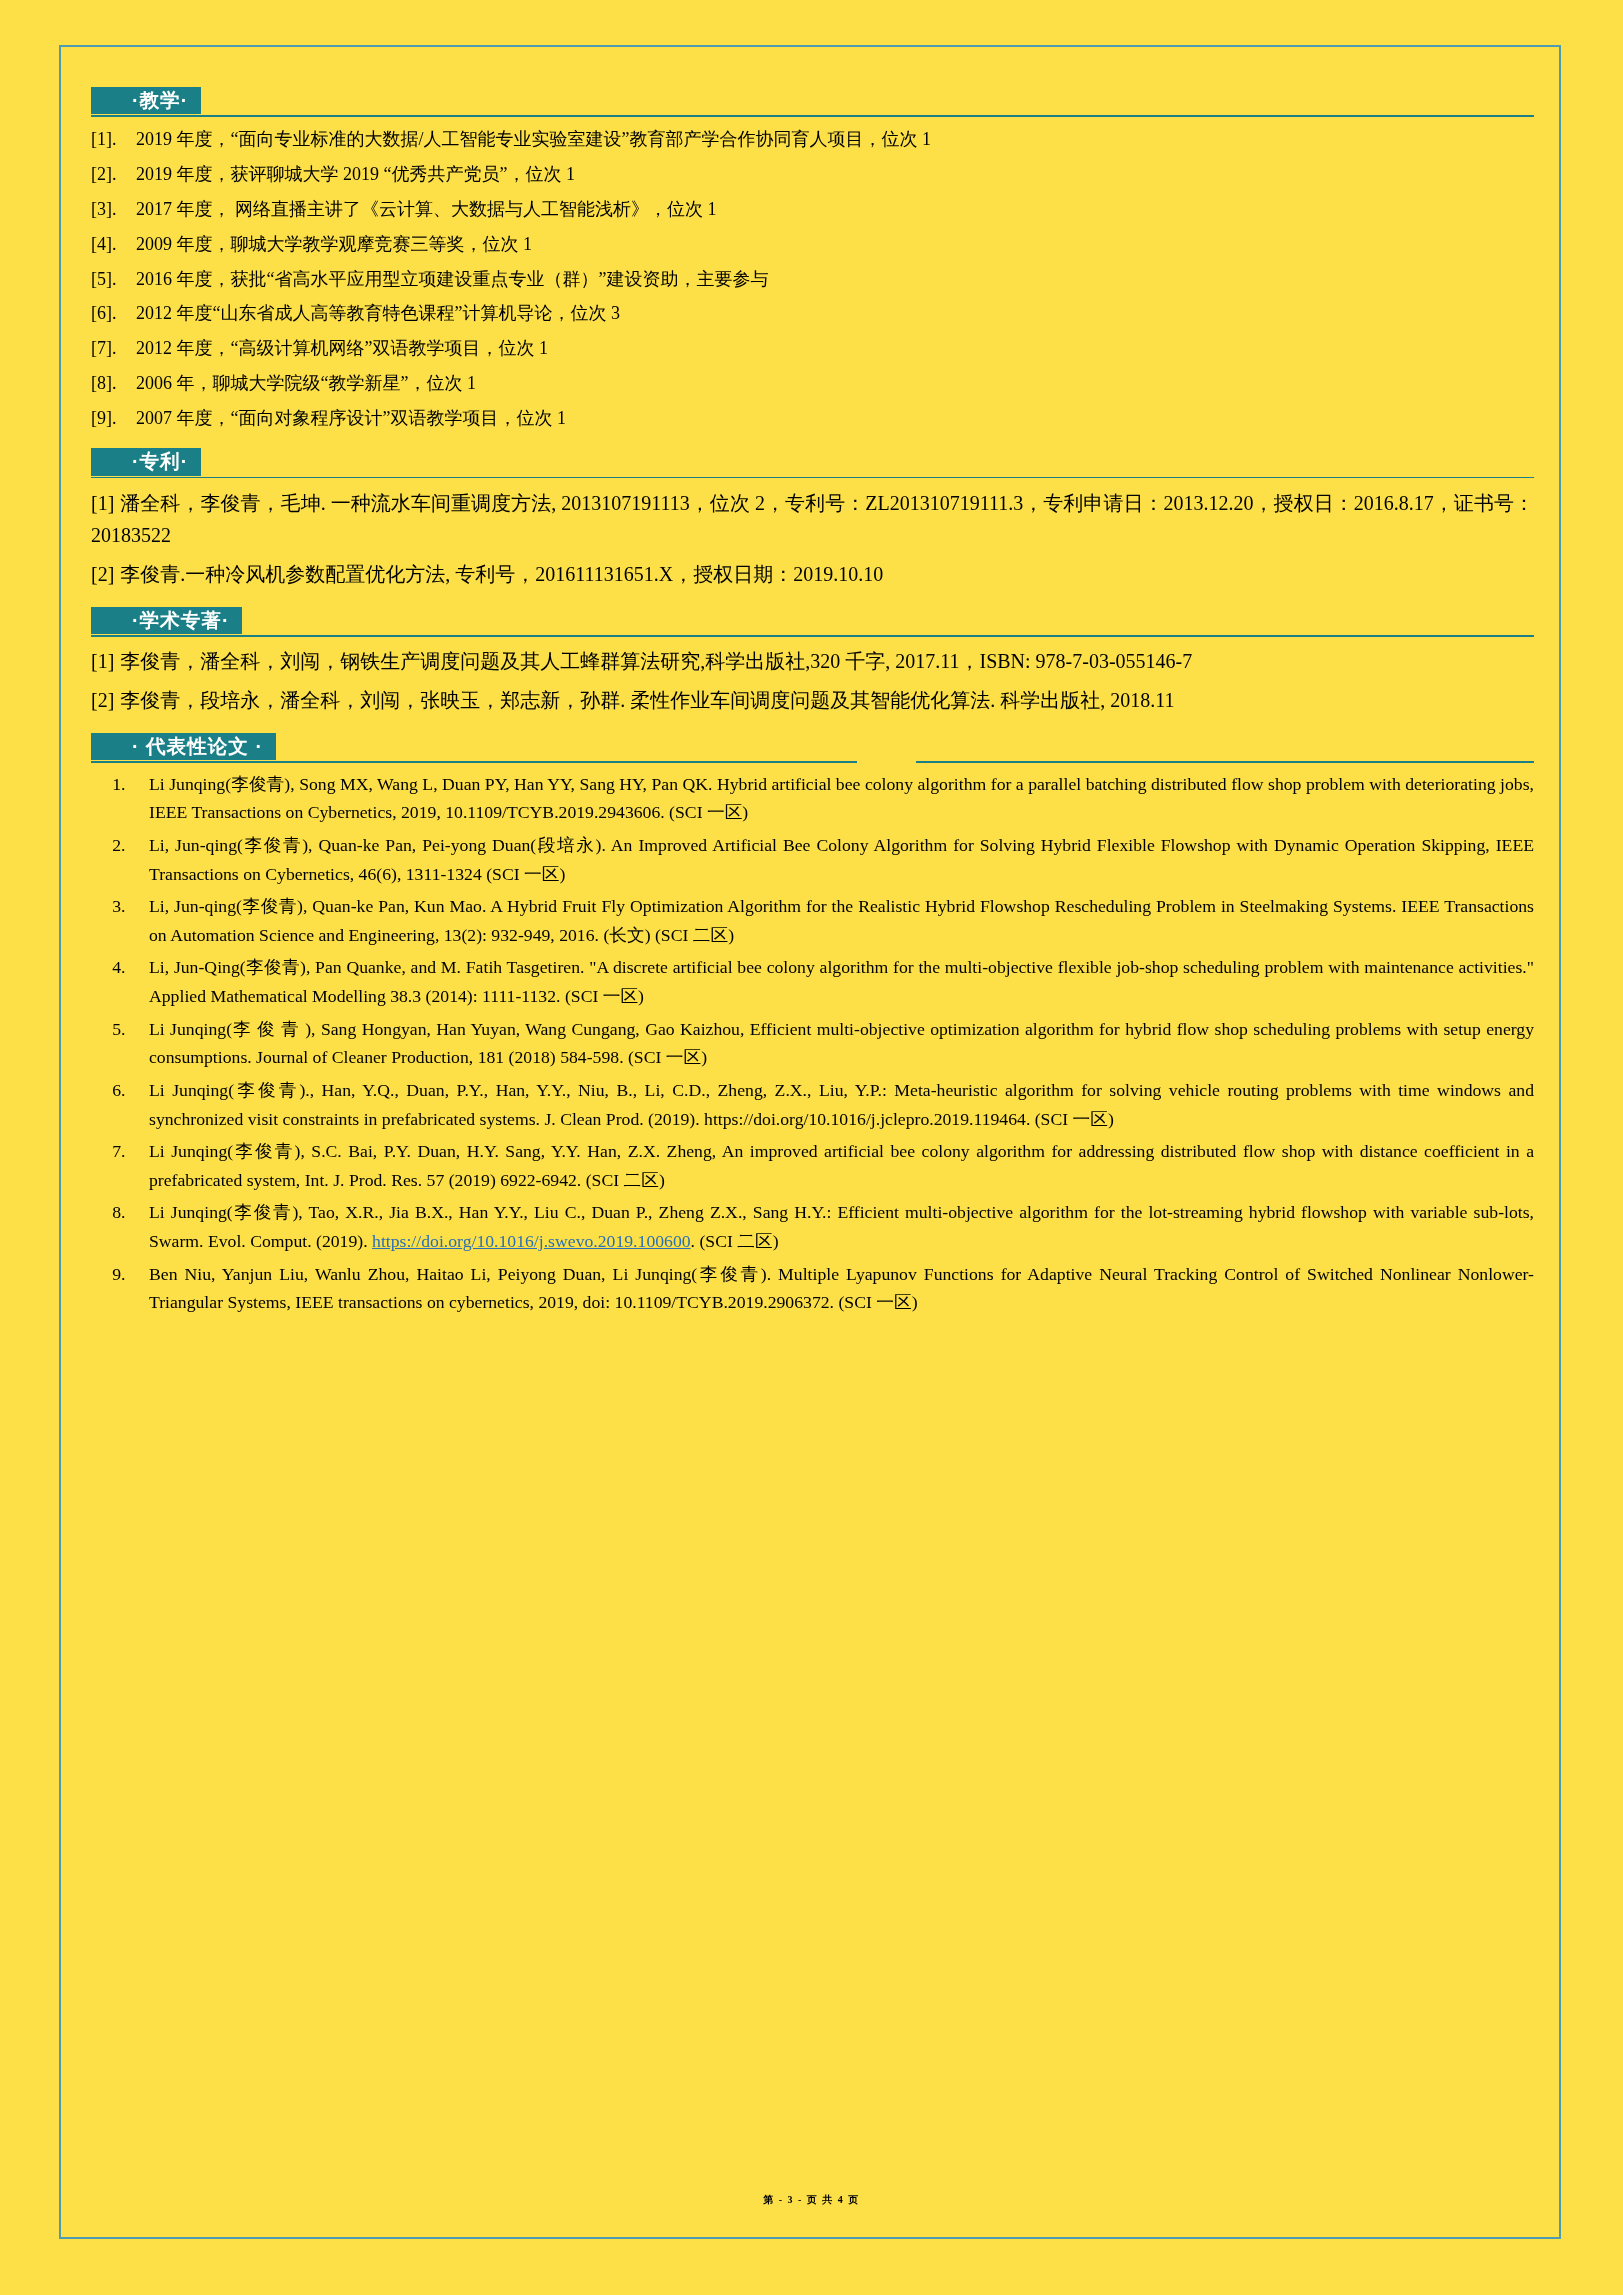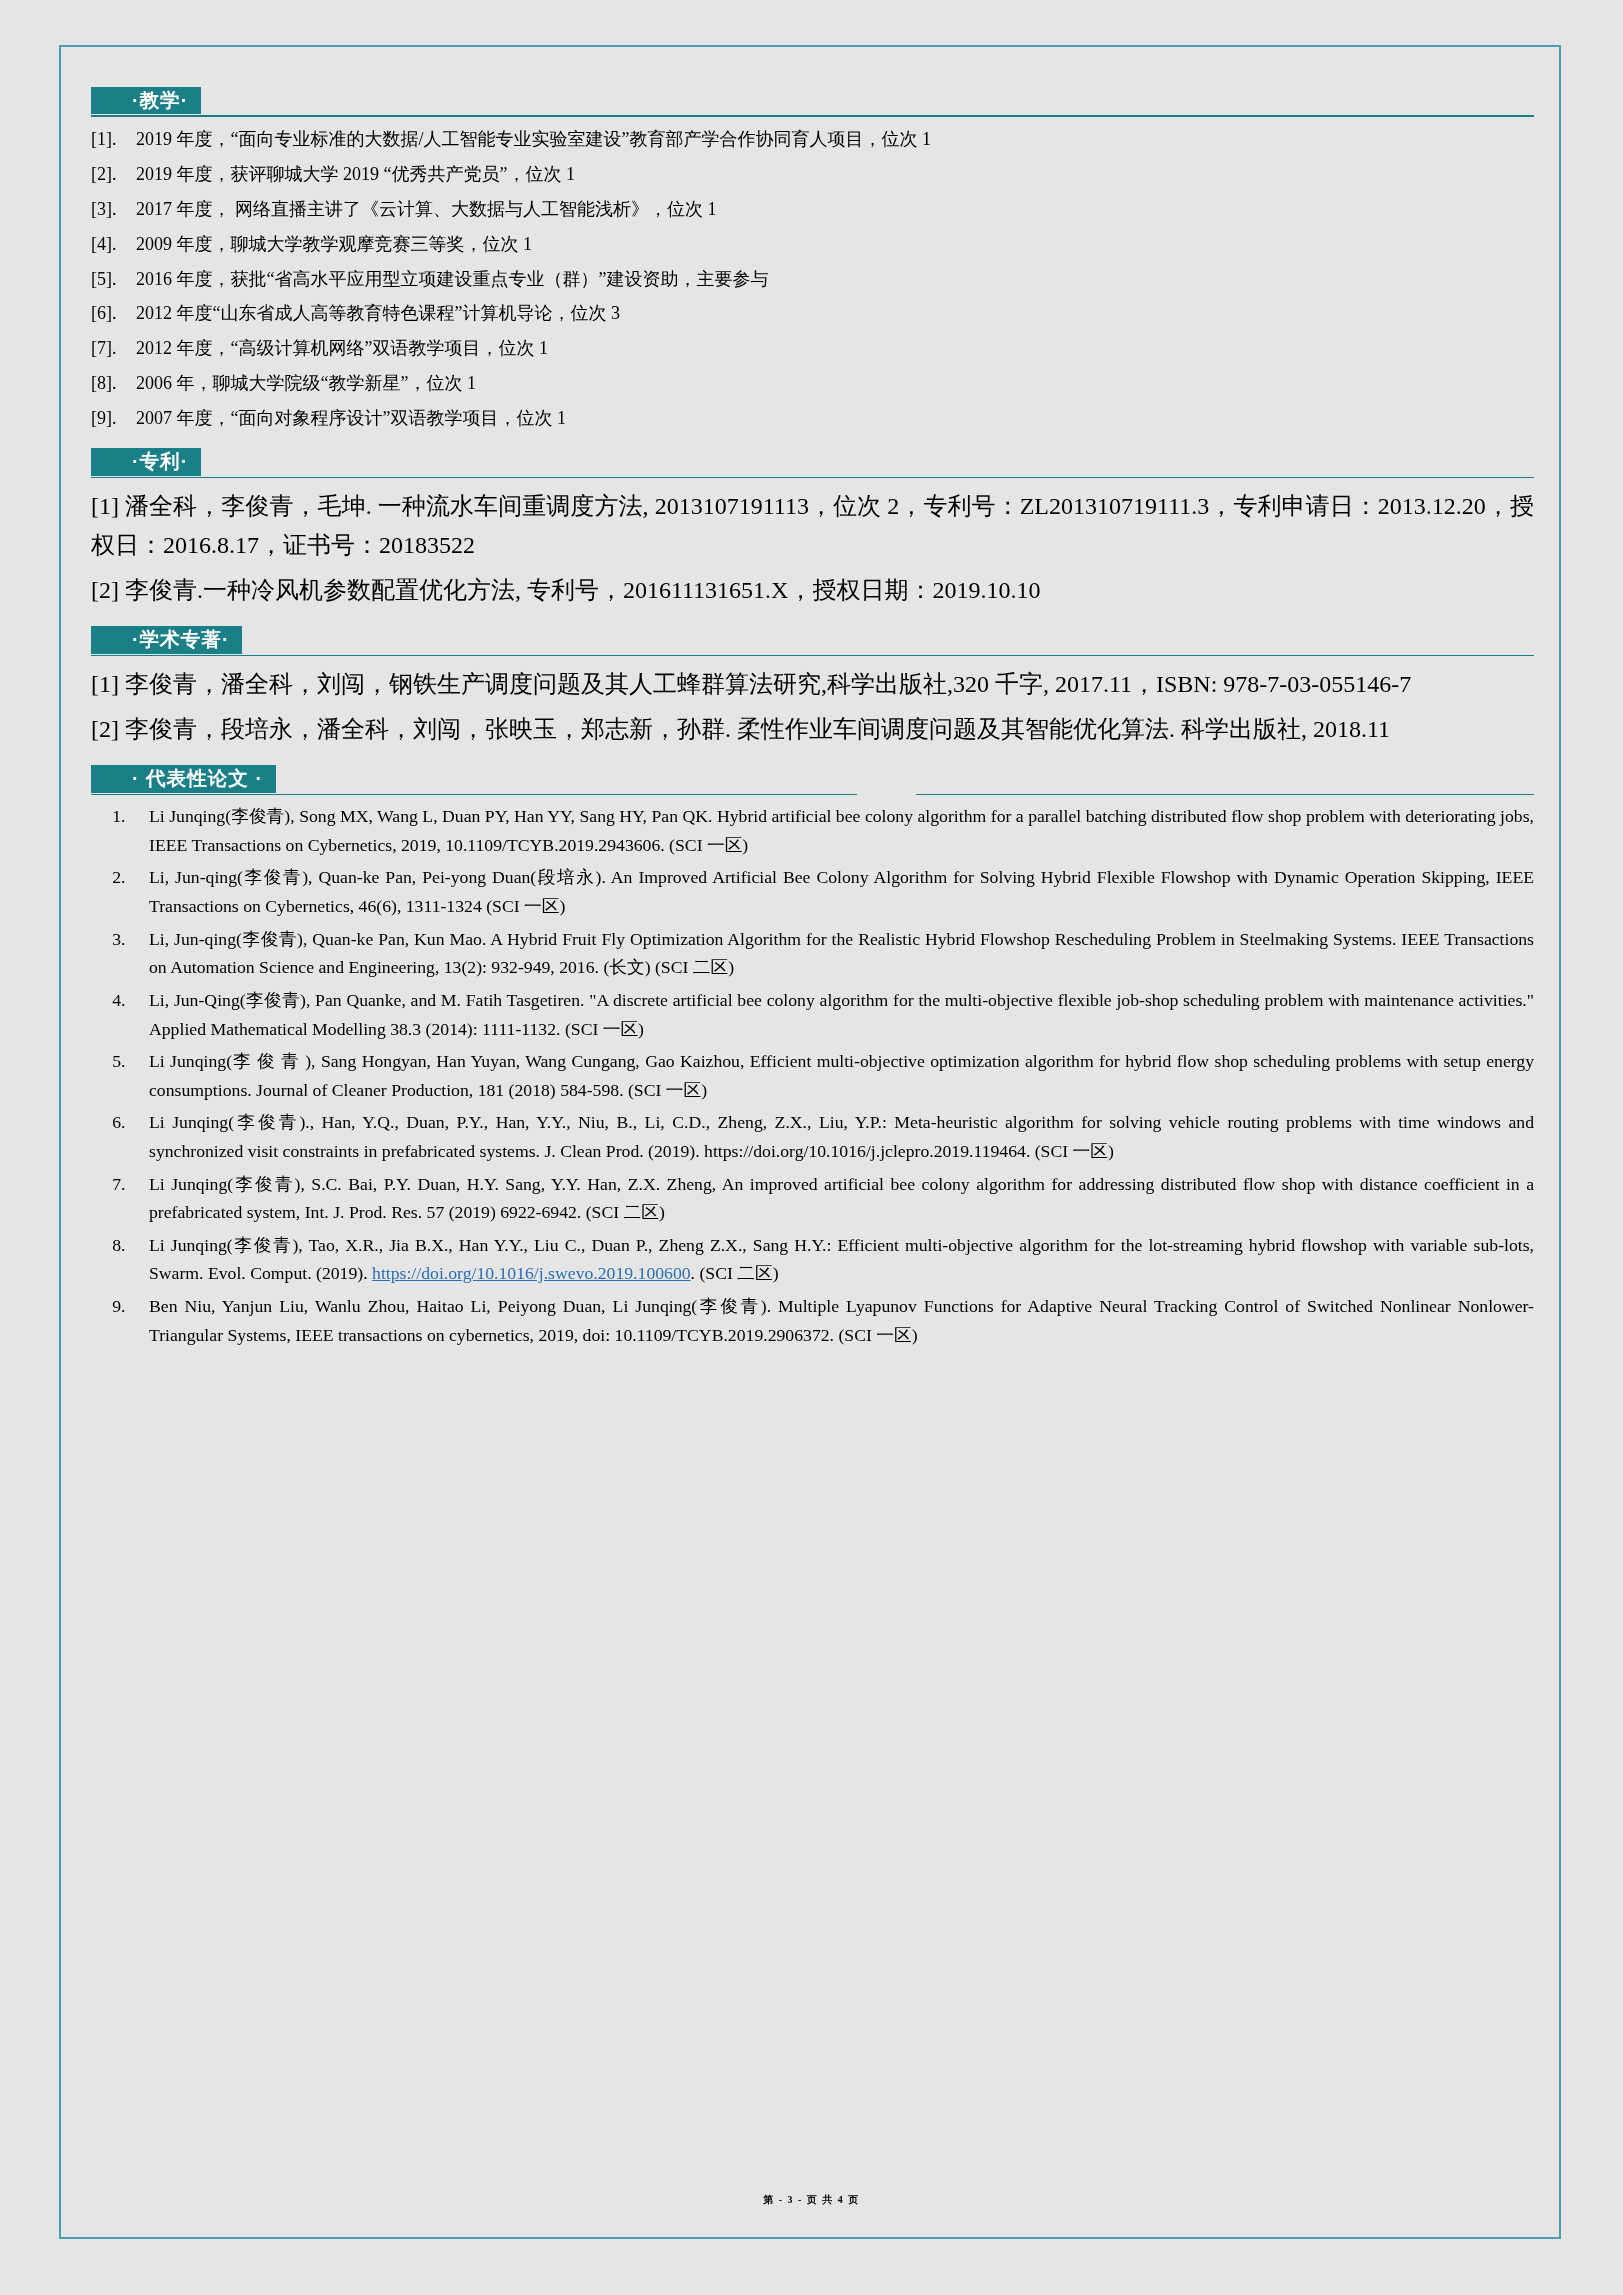--- a/index.html
+++ b/index.html
@@ -11,21 +11,21 @@
     width: 1623px;
     font-family: "Liberation Serif", "DejaVu Serif", serif;
     color: #000000;
   }
   .page {
     position: relative;
     width: 1623px;
     height: 2295px;
     box-sizing: border-box;
     padding: 0;
-    background: #e5e5e5;
+    background: #fde047;
   }
   .page-border {
     position: absolute;
     left: 59px;
     top: 45px;
     width: 1502px;
     height: 2194px;
     border: 2.9px solid #4d9cb0;
     box-sizing: border-box;
     pointer-events: none;
@@ -101,21 +101,21 @@
     flex: 1 1 auto;
   }
 
   
   .blist {
     margin: 0;
     padding: 0;
     list-style: none;
   }
   .blist li {
-    font-size: 24px;
+    font-size: 20px;
     line-height: 1.62;
     padding: 3.4px 0;
     text-align: justify;
   }
   .blist .tag {
     margin-right: 5.9px;
   }
 
   
   .papers {

